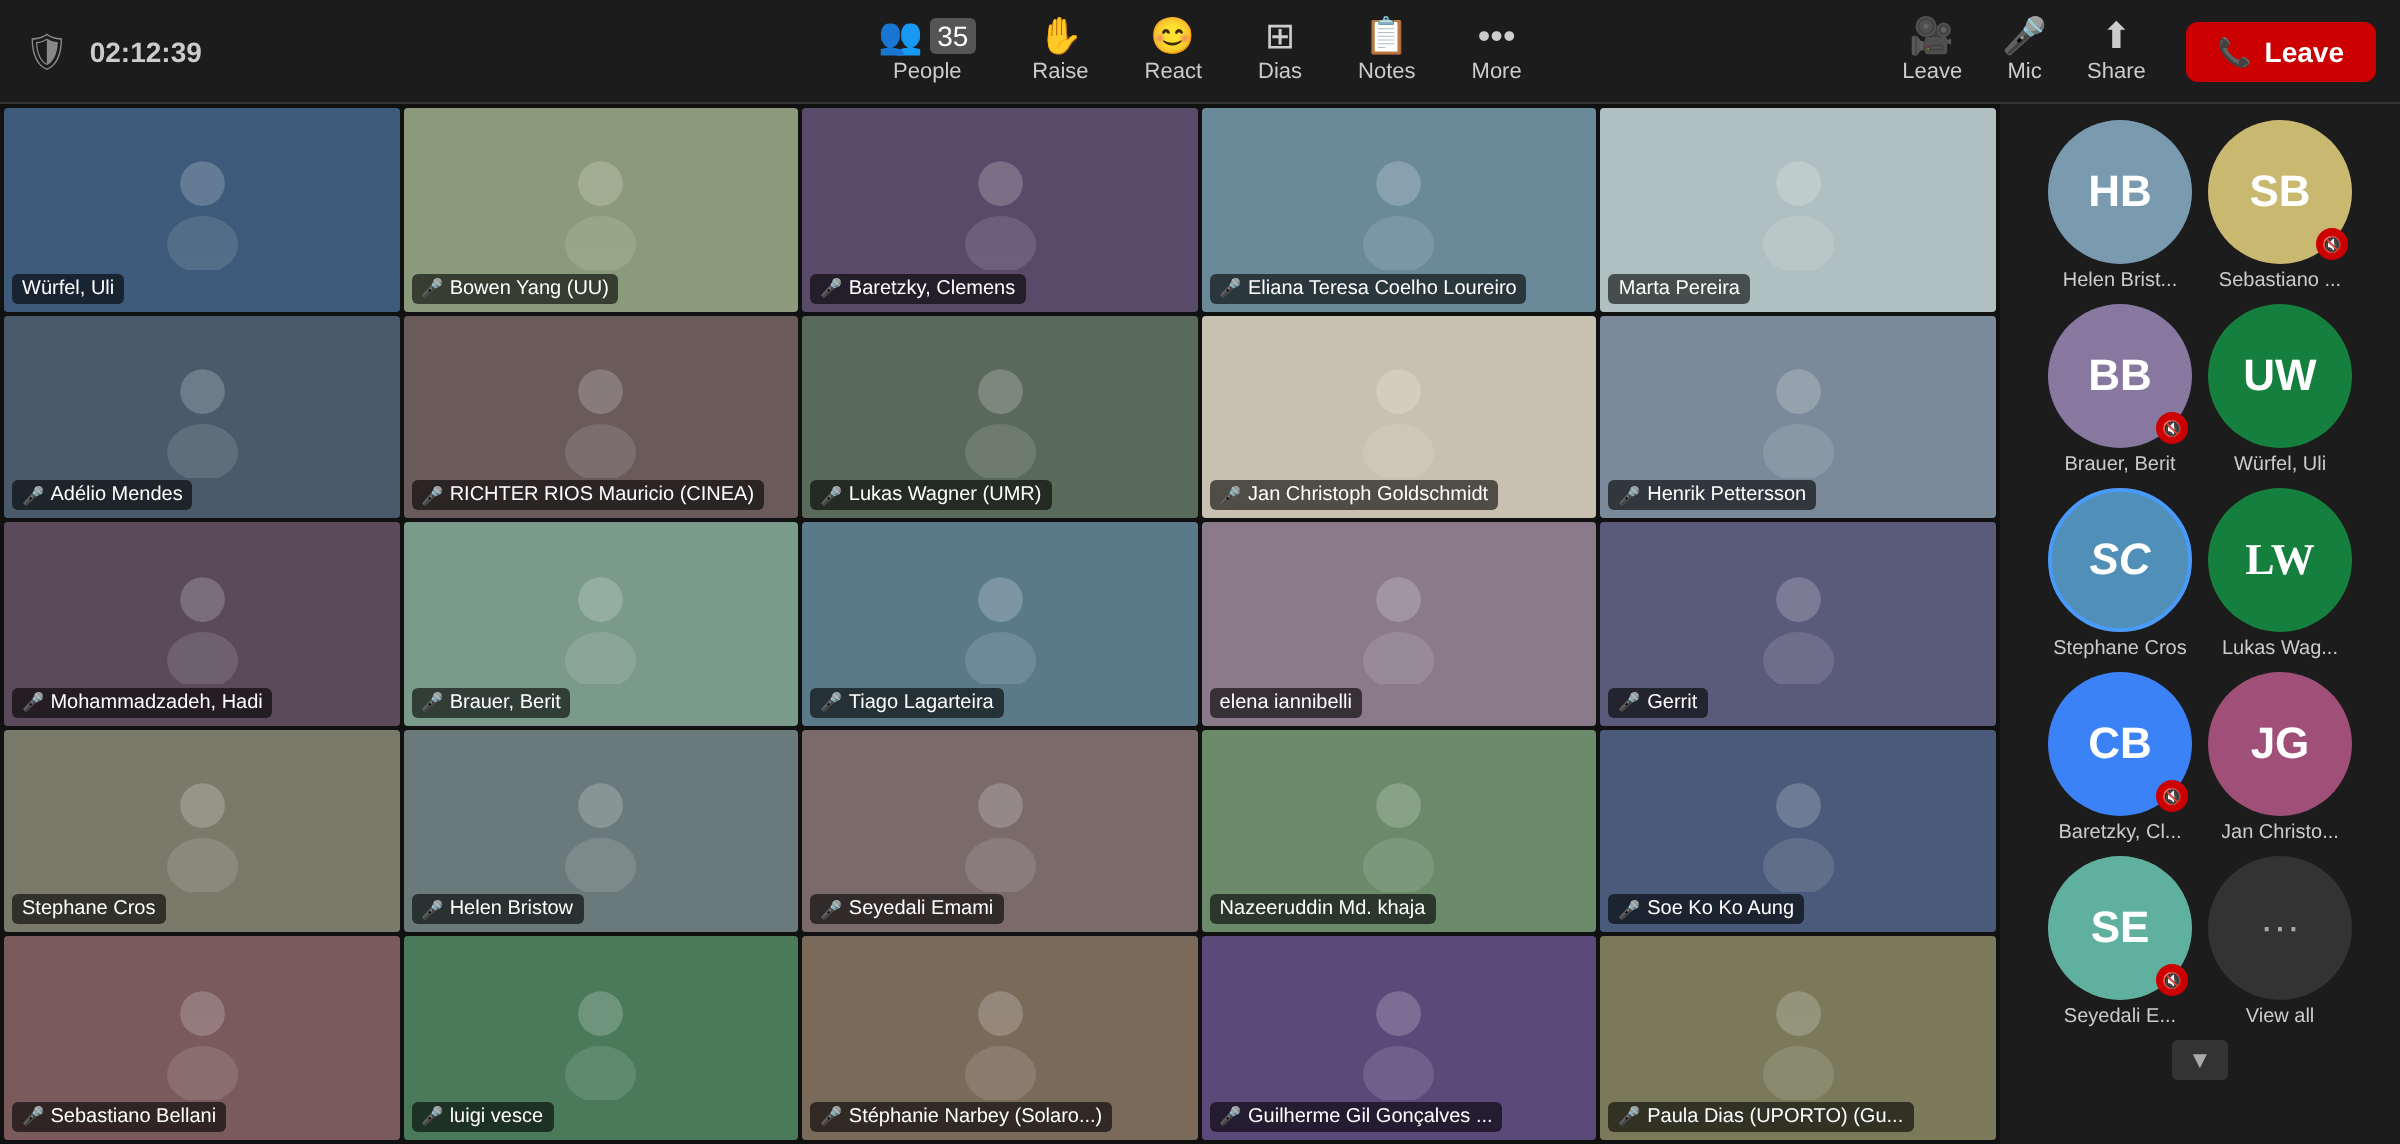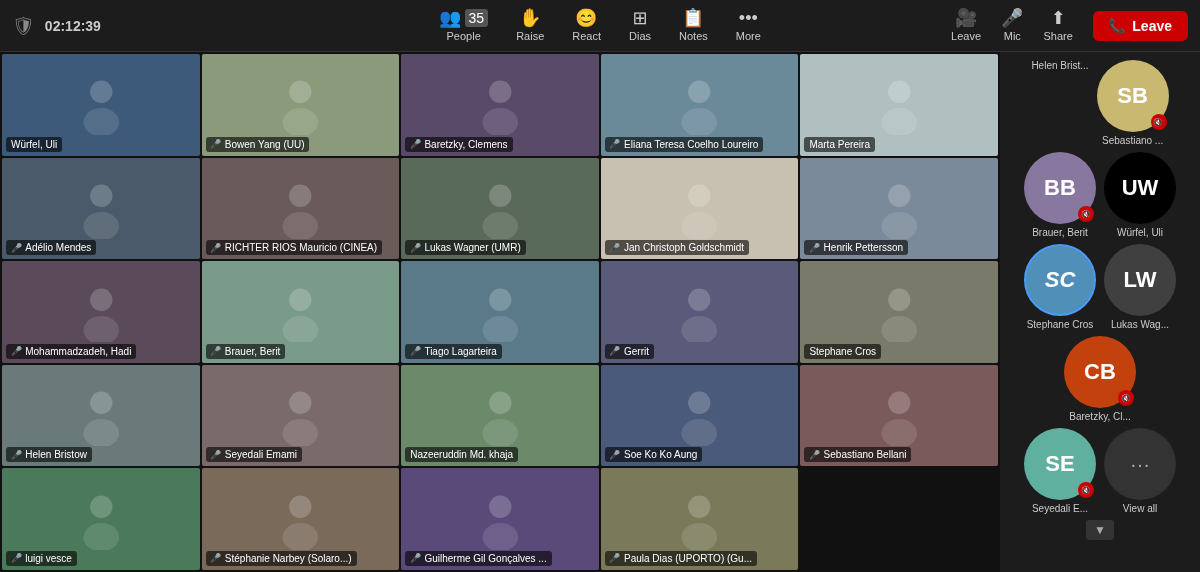--- a/index.html
+++ b/index.html
@@ -212,24 +212,24 @@
       justify-content: center;
       font-size: 20px;
       color: #aaa;
       cursor: pointer;
     }
 
     
     .av-hb { background: #7a9ab0; }
     .av-sb { background: #c8b870; }
     .av-bb { background: #8878a0; }
-    .av-uw { background: #000000; align-items: center; }
+    .av-uw { background: #15803d; align-items: center; }
     .av-sc { background: #5090b8; }
-    .av-lw { background: #404040; }
-    .av-cb { background: #c2410c; }
+    .av-lw { background: #15803d; font-family: Liberation Serif, serif; }
+    .av-cb { background: #3b82f6; }
     .av-jg { background: #a05078; }
     .av-se { background: #60b0a0; }
 
     .scroll-btn {
       width: 28px;
       height: 20px;
       background: #333;
       border: none;
       border-radius: 3px;
       color: #aaa;
@@ -425,20 +425,29 @@
       <div class="video-cell">
         <div class="vc-inner" style="background: rgb(90, 122, 138); width: 100%; height: 100%;">
           <svg width="60%" height="60%" viewBox="0 0 100 120" style="opacity:0.4">
     <circle cx="50" cy="35" r="22" fill="rgba(255,255,255,0.5)"></circle>
     <ellipse cx="50" cy="95" rx="35" ry="28" fill="rgba(255,255,255,0.3)"></ellipse>
   </svg>
         </div>
         <div class="video-name"><span style="font-size:9px">🎤</span> Tiago Lagarteira</div>
       </div>
       <div class="video-cell">
+        <div class="vc-inner" style="background: rgb(138, 122, 138); width: 100%; height: 100%;">
+          <svg width="60%" height="60%" viewBox="0 0 100 120" style="opacity:0.4">
+    <circle cx="50" cy="35" r="22" fill="rgba(255,255,255,0.5)"></circle>
+    <ellipse cx="50" cy="95" rx="35" ry="28" fill="rgba(255,255,255,0.3)"></ellipse>
+  </svg>
+        </div>
+        <div class="video-name">elena iannibelli</div>
+      </div>
+      <div class="video-cell">
         <div class="vc-inner" style="background: rgb(90, 90, 122); width: 100%; height: 100%;">
           <svg width="60%" height="60%" viewBox="0 0 100 120" style="opacity:0.4">
     <circle cx="50" cy="35" r="22" fill="rgba(255,255,255,0.5)"></circle>
     <ellipse cx="50" cy="95" rx="35" ry="28" fill="rgba(255,255,255,0.3)"></ellipse>
   </svg>
         </div>
         <div class="video-name"><span style="font-size:9px">🎤</span> Gerrit</div>
       </div>
       <div class="video-cell">
         <div class="vc-inner" style="background: rgb(122, 122, 106); width: 100%; height: 100%;">
@@ -528,20 +537,24 @@
     <ellipse cx="50" cy="95" rx="35" ry="28" fill="rgba(255,255,255,0.3)"></ellipse>
   </svg>
         </div>
         <div class="video-name"><span style="font-size:9px">🎤</span> Paula Dias (UPORTO) (Gu...</div>
       </div>
     </div>
 
   <div class="sidebar">
     <div class="sidebar-row">
       <div class="avatar-pair">
+        <div class="avatar-circle av-hb">
+          <span>HB</span>
+
+        </div>
         <span class="avatar-name">Helen Brist...</span>
       </div>
       <div class="avatar-pair">
         <div class="avatar-circle av-sb" style="position:relative">
           <span>SB</span>
           <span class="mic-off-badge">🔇</span>
         </div>
         <span class="avatar-name">Sebastiano ...</span>
       </div>
     </div>
@@ -578,20 +591,26 @@
     </div>
 
     <div class="sidebar-row">
       <div class="avatar-pair">
         <div class="avatar-circle av-cb" style="position:relative">
           <span>CB</span>
           <span class="mic-off-badge">🔇</span>
         </div>
         <span class="avatar-name">Baretzky, Cl...</span>
       </div>
+      <div class="avatar-pair">
+        <div class="avatar-circle av-jg" style="position:relative">
+          <span>JG</span>
+        </div>
+        <span class="avatar-name">Jan Christo...</span>
+      </div>
     </div>
 
     <div class="sidebar-row">
       <div class="avatar-pair">
         <div class="avatar-circle av-se" style="position:relative">
           <span>SE</span>
           <span class="mic-off-badge">🔇</span>
         </div>
         <span class="avatar-name">Seyedali E...</span>
       </div>

